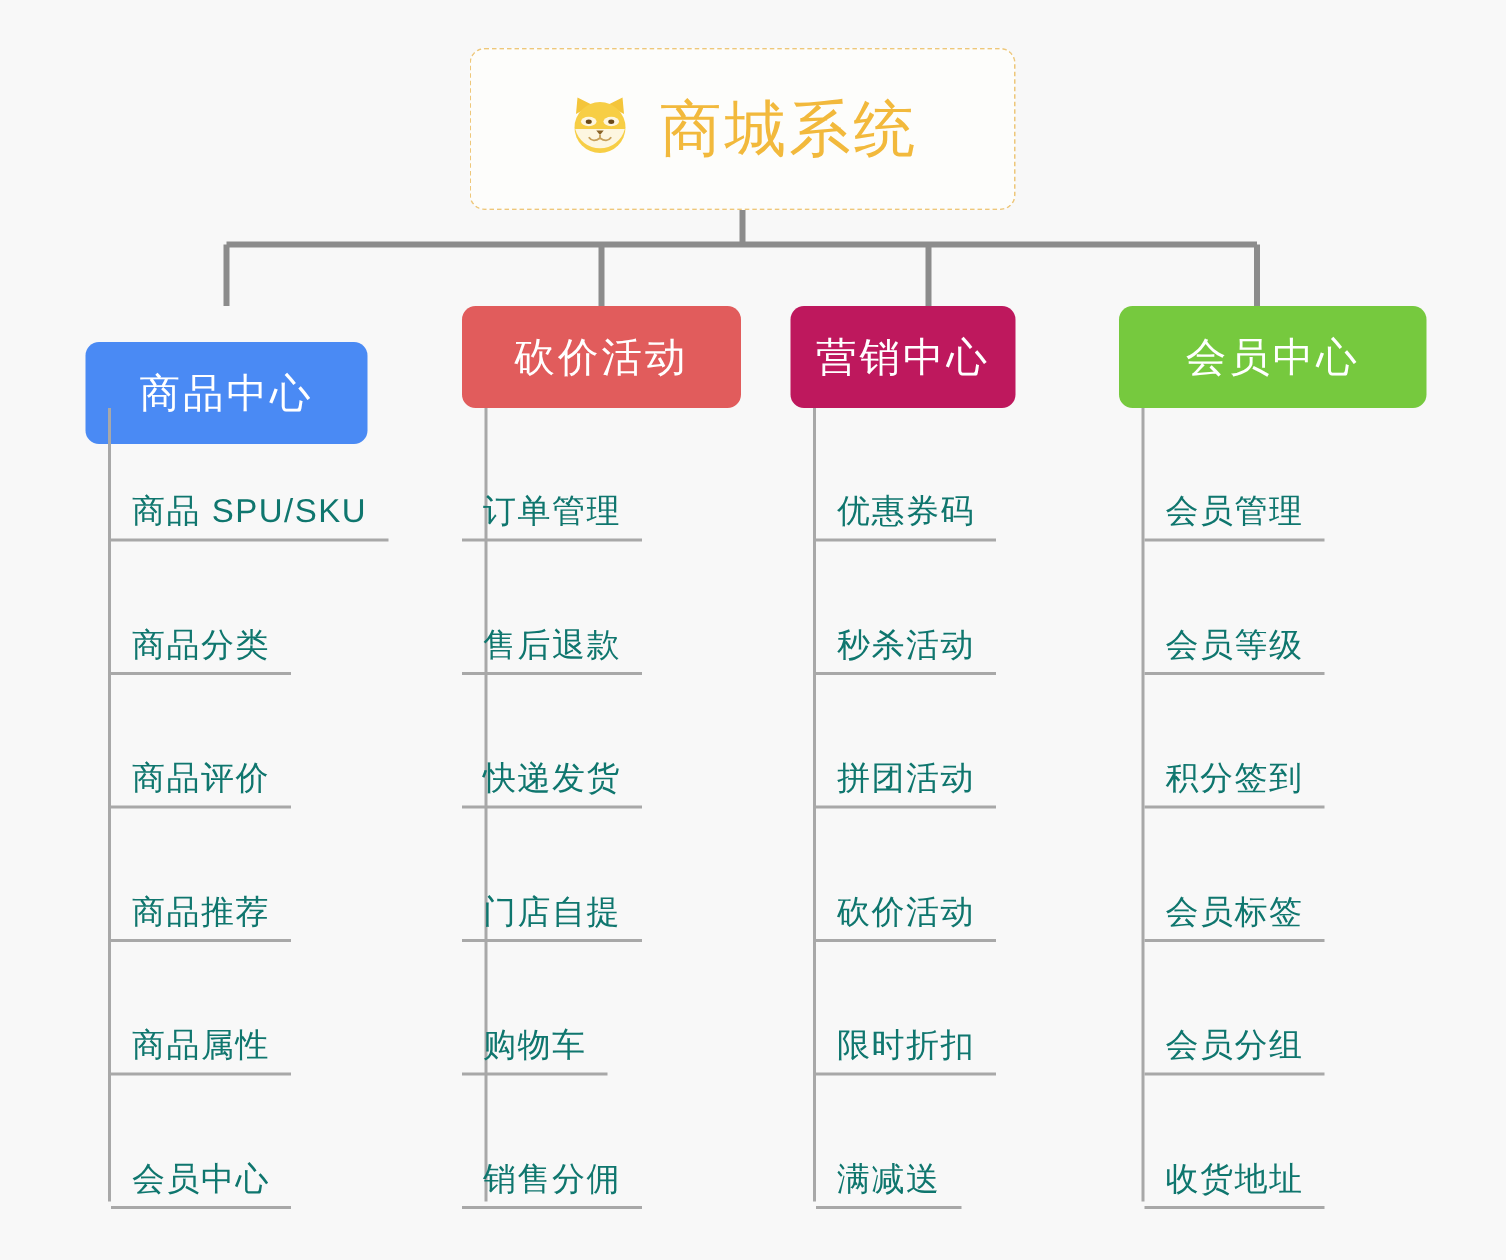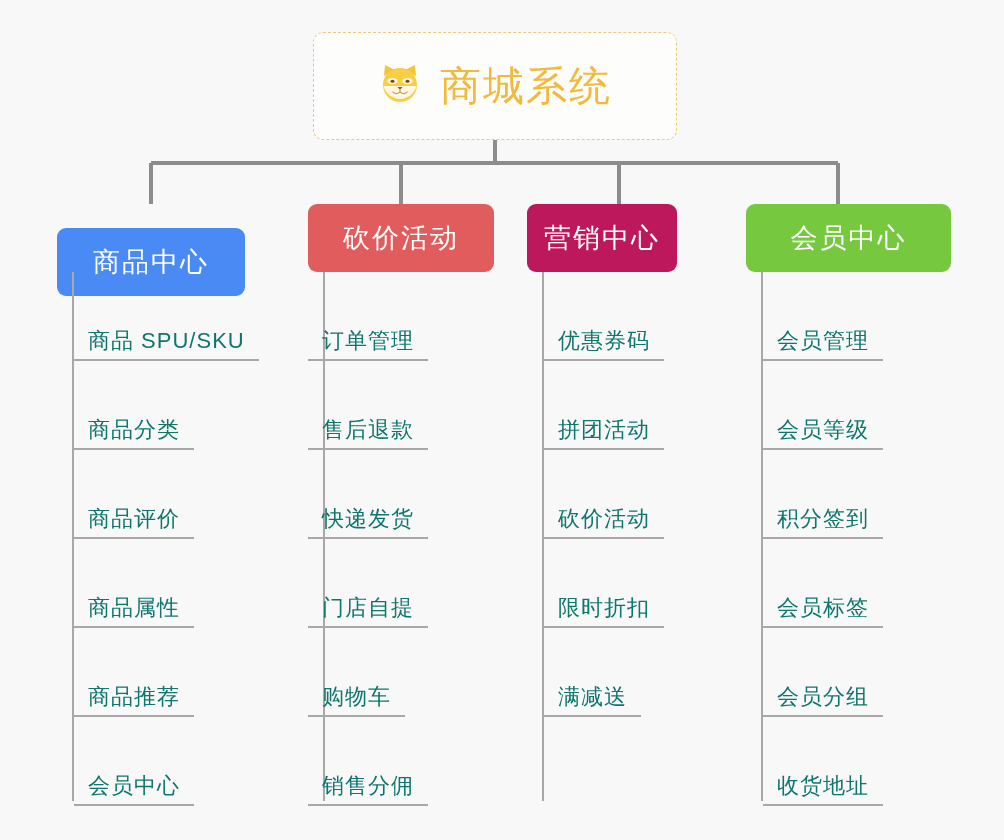--- a/index.html
+++ b/index.html
@@ -174,24 +174,24 @@
     <div class="leaf-item">
       <span class="leaf-text">商品 SPU/SKU</span>
     </div>
     <div class="leaf-item">
       <span class="leaf-text">商品分类</span>
     </div>
     <div class="leaf-item">
       <span class="leaf-text">商品评价</span>
     </div>
     <div class="leaf-item">
+      <span class="leaf-text">商品推荐</span>
+    </div>
+    <div class="leaf-item">
       <span class="leaf-text">商品属性</span>
-    </div>
-    <div class="leaf-item">
-      <span class="leaf-text">商品推荐</span>
     </div>
     <div class="leaf-item">
       <span class="leaf-text">会员中心</span>
     </div>
   </div>
 
   <div class="branch" style="left:308px;">
     <div class="cat-box" style="width:186px; background:#e15c5c;">
       <span>砍价活动</span>
     </div>
@@ -222,20 +222,23 @@
     <div class="cat-box" style="width:150px; background:#be185d;">
       <span>营销中心</span>
     </div>
   </div>
   <div class="leaf-spine" style="left:542px; height:529px;"></div>
   <div class="leaf-list" style="left:544px;">
     <div class="leaf-item">
       <span class="leaf-text">优惠券码</span>
     </div>
     <div class="leaf-item">
+      <span class="leaf-text">秒杀活动</span>
+    </div>
+    <div class="leaf-item">
       <span class="leaf-text">拼团活动</span>
     </div>
     <div class="leaf-item">
       <span class="leaf-text">砍价活动</span>
     </div>
     <div class="leaf-item">
       <span class="leaf-text">限时折扣</span>
     </div>
     <div class="leaf-item">
       <span class="leaf-text">满减送</span>

